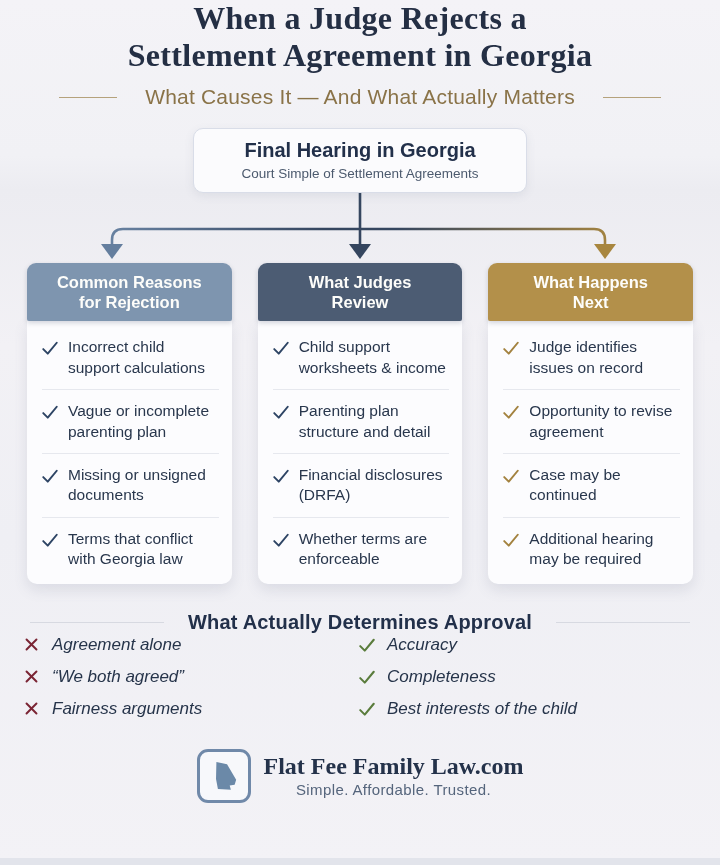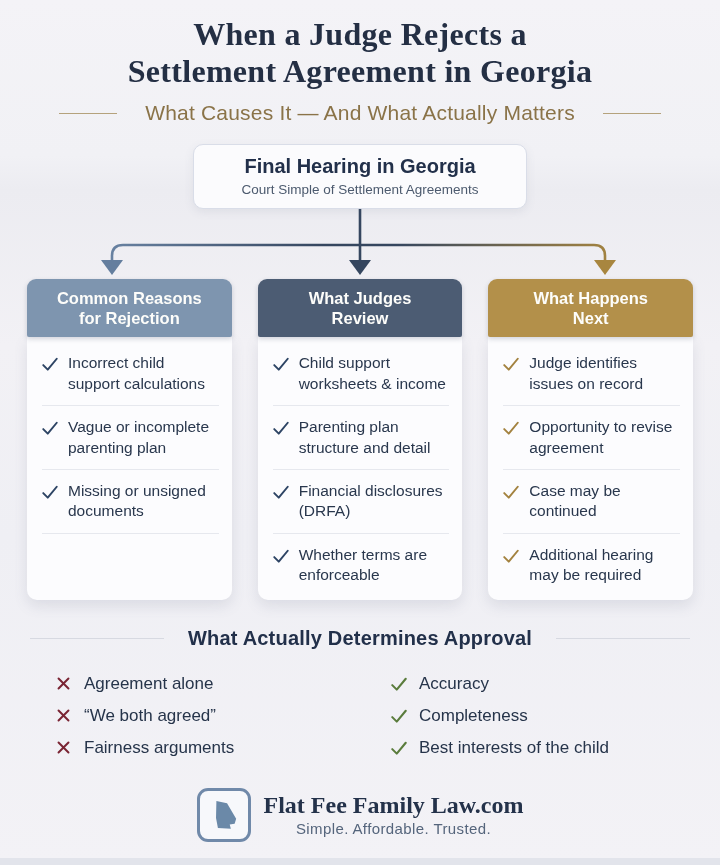--- a/index.html
+++ b/index.html
@@ -5,21 +5,21 @@
   * { margin:0; padding:0; box-sizing:border-box; }
   html,body { background:#dfe1e8; }
   .poster {
     width:720px; height:865px; margin:0 auto; position:relative; overflow:hidden;
     background:linear-gradient(180deg,#f4f3f7 0%,#f1f1f5 18%,#ececf1 22%,#f2f1f5 40%,#efeff4 62%,#f3f2f6 100%);
     font-family:"Liberation Sans","DejaVu Sans",sans-serif;
     color:#26344a;
   }
   
   .title {
-    padding-top:16px; text-align:center;
+    text-align:center;
     font-family:"Liberation Serif","DejaVu Serif",serif;
     font-weight:bold; font-size:32px; line-height:1.16; color:#242f44;
     letter-spacing:.3px;
   }
   .subtitle-row { display:flex; align-items:center; justify-content:center; gap:28px; margin-top:11px; }
   .subtitle-row .dash { width:58px; height:1px; background:#b5a27c; }
   .subtitle { font-size:21px; font-weight:400; color:#8a7348; letter-spacing:.2px; }
   
   .hearing-box {
     width:334px; margin:19px auto 0; text-align:center;
@@ -48,21 +48,21 @@
   }
   .card-item { display:flex; align-items:flex-start; gap:9px; }
   .chk { flex:0 0 18px; margin-top:2px; }
   .chk svg { display:block; }
   .item-text { font-size:15.5px; line-height:1.32; color:#29374d; }
   .divider { height:1px; background:#e6e8ee; margin:11px 1px; }
   
   .approval-heading { display:flex; align-items:center; gap:24px; margin-top:27px; padding:0 30px; }
   .approval-heading .line { flex:1; height:1px; background:#d7d9e1; }
   .approval-heading .txt { font-size:20px; font-weight:bold; color:#22304a; letter-spacing:.2px; }
-  .approval-lists { display:flex; margin-top:24px; padding-left:55px; padding-right:40px; }
+  .approval-lists { display:flex; margin-top:1px; padding-left:23px; padding-right:40px;font-style:italic; }
   .alist { display:flex; flex-direction:column; gap:12px; }
   .alist.left { width:335px; }
   .alist.right { flex:1; }
   .aitem { display:flex; align-items:center; gap:11px; font-size:17px; color:#26344a; }
   .mark { flex:0 0 18px; }
   .mark svg { display:block; }
   
   .footer { display:flex; align-items:center; justify-content:center; gap:13px; margin-top:30px; }
   .logo-badge {
     width:54px; height:54px; border:3px solid #7089a9; border-radius:11px;
@@ -138,20 +138,28 @@
         <div class="divider"></div>
         <div class="card-item">
           <span class="chk" style="color:#2D4464">
               <svg width="18" height="18" viewBox="0 0 24 24">
                 <path d="M3 13.5 L9 19.5 L21 5" fill="none" stroke="currentColor" stroke-width="2.6" stroke-linecap="round" stroke-linejoin="round"></path>
               </svg>
             </span>
           <span class="item-text">Missing or unsigned documents</span>
         </div>
         <div class="divider"></div>
+        <div class="card-item">
+          <span class="chk" style="color:#2D4464">
+              <svg width="18" height="18" viewBox="0 0 24 24">
+                <path d="M3 13.5 L9 19.5 L21 5" fill="none" stroke="currentColor" stroke-width="2.6" stroke-linecap="round" stroke-linejoin="round"></path>
+              </svg>
+            </span>
+          <span class="item-text">Terms that conflict with Georgia law</span>
+        </div>
       </div>
     </div>
 
     <div class="col">
       <div class="col-header" style="background:#4C5C73">
         <span>What Judges</span>
         <span>Review</span>
       </div>
       <div class="col-body">
         <div class="card-item">

